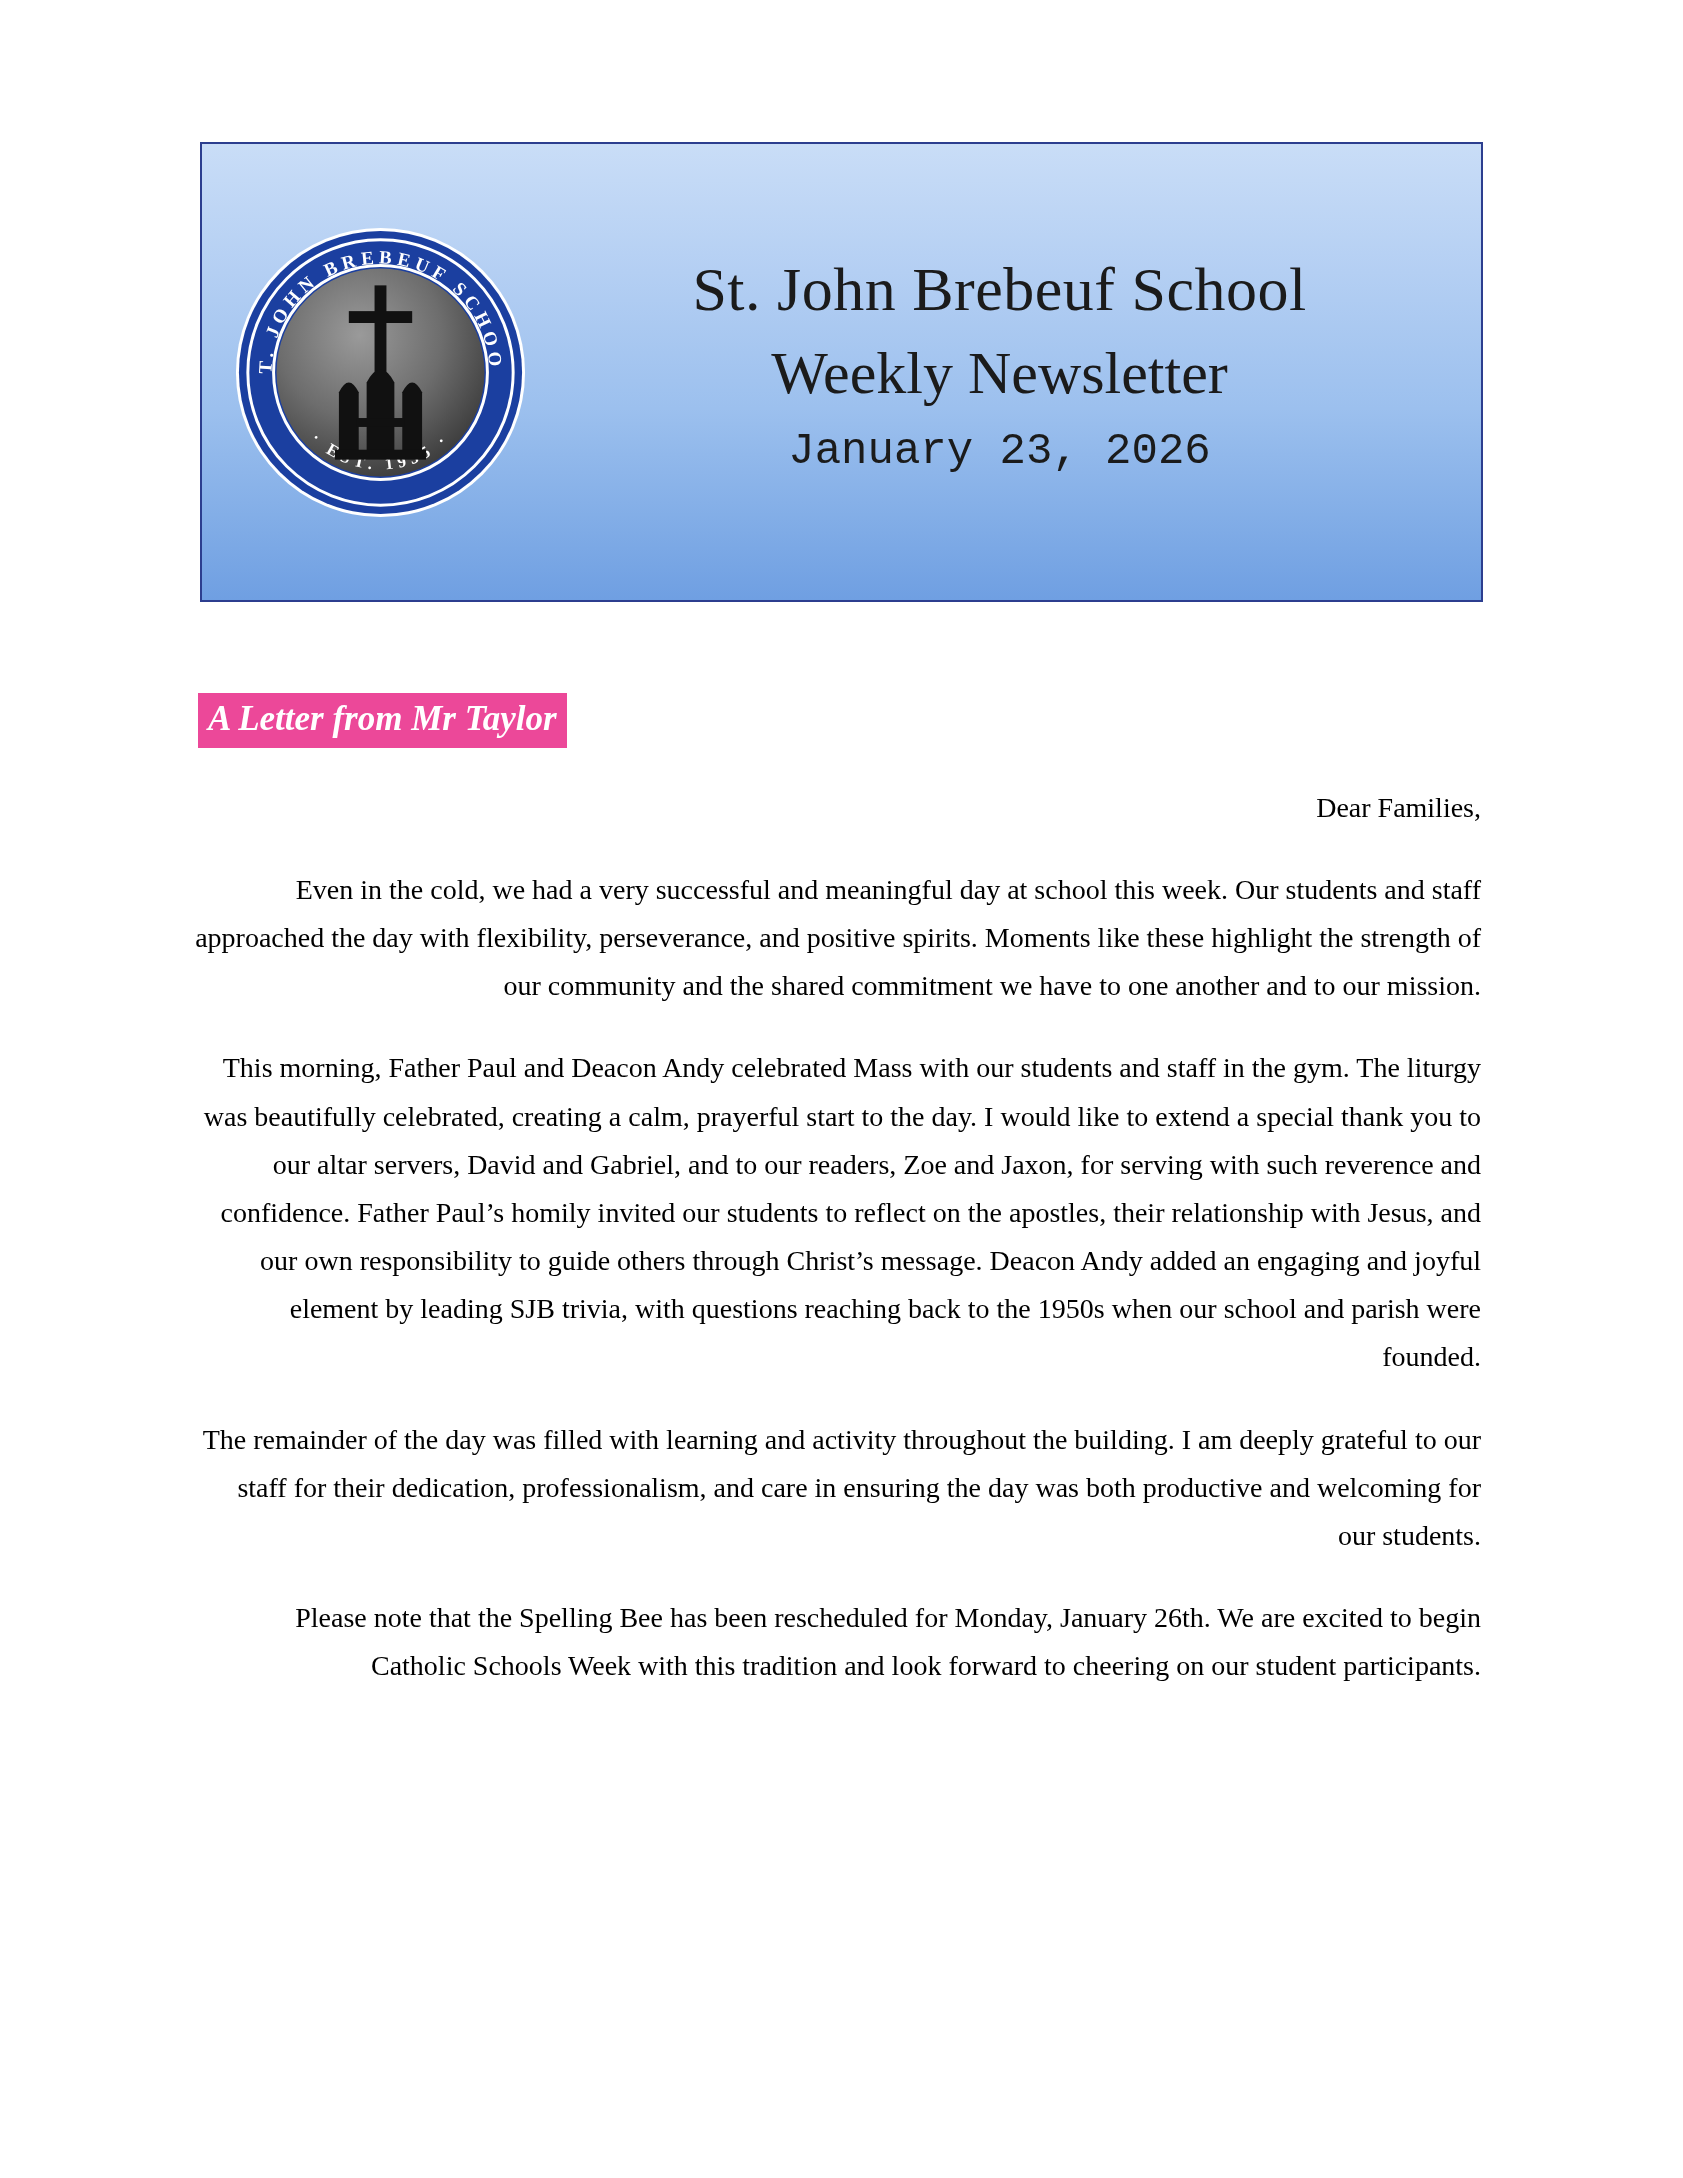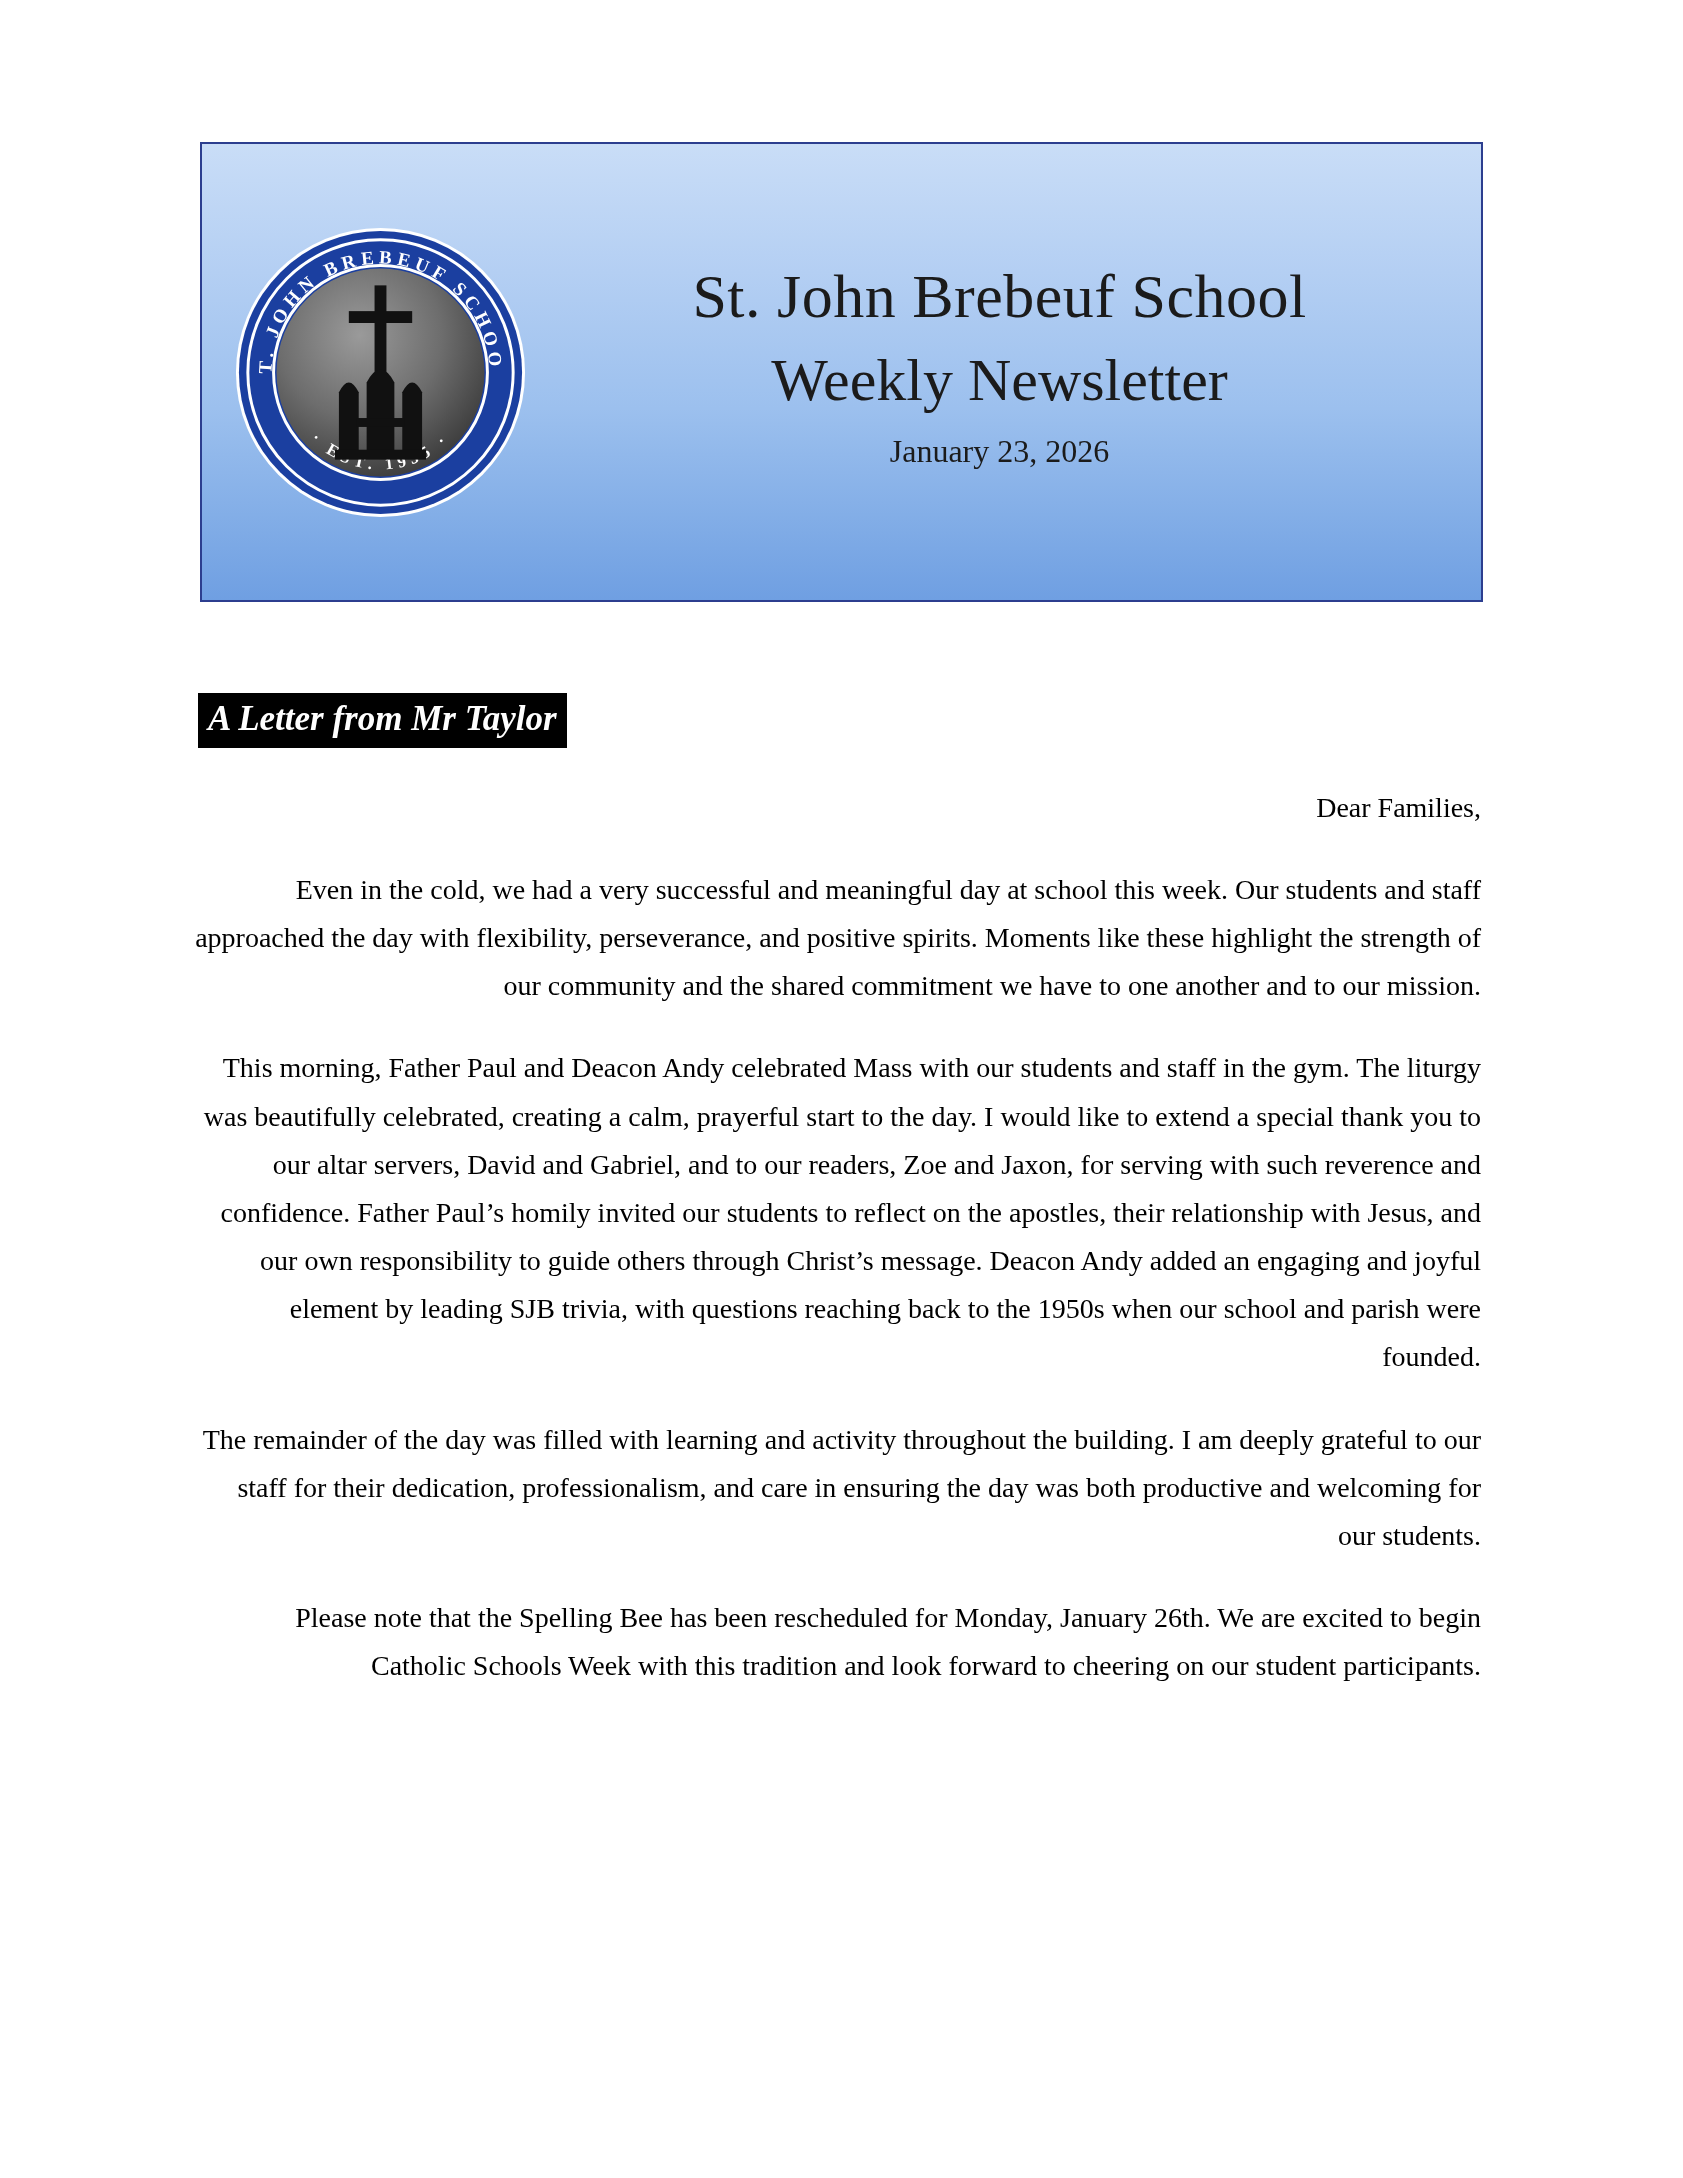--- a/index.html
+++ b/index.html
@@ -68,38 +68,38 @@
     letter-spacing: 0.5px;
   }
   .banner-sub {
     font-family: "Liberation Serif", serif;
     font-size: 60px;
     line-height: 1.15;
     color: #1b1b1b;
     margin: 0 0 18px 0;
   }
   .banner-date {
-    font-family: Liberation Serif, serif;
-    font-size: 32px;
+    font-family: Liberation Mono, monospace;
+    font-size: 44px;
     line-height: 1.15;
     color: #1b1b1b;
     margin: 12px;
   }
 
   
   .content {
     position: absolute;
     left: 194px;
     top: 693px;
     width: 1287px;
   }
 
   .section-heading {
     display: inline-block;
-    background: #000000;
+    background: #ec4899;
     color: #ffffff;
     font-style: italic;
     font-weight: bold;
     font-size: 35px;
     line-height: 1.28;
     padding: 4px 10px 6px 10px;
     margin: 0 0 36px 4px;
     font-family: "Liberation Serif", serif;
   }
 

